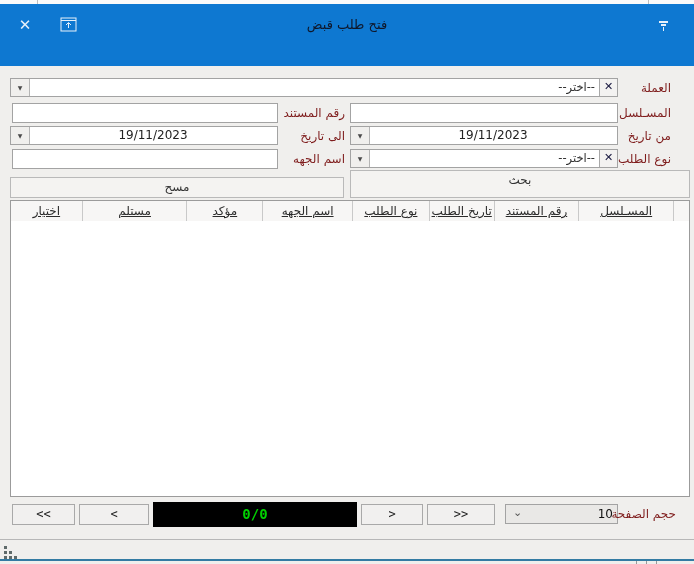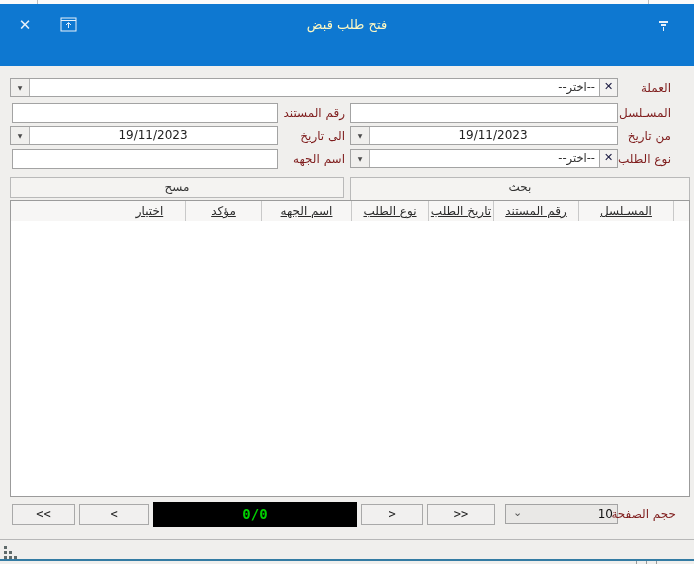--- a/index.html
+++ b/index.html
@@ -5,21 +5,21 @@
   html,body{margin:0;padding:0;}
   body{font-family:"DejaVu Sans","Liberation Sans",sans-serif;}
   .window{position:relative;width:694px;height:564px;background:#f0efed;overflow:hidden;}
 
   
   .top-strip{position:absolute;left:0;top:0;width:694px;height:4px;background:#fafafa;border-bottom:1px solid #dcdcdc;}
   .top-tick{position:absolute;top:0;width:1px;height:4px;background:#bdbdbd;}
 
   
   .titlebar{position:absolute;left:0;top:4px;width:694px;height:62px;background:#0e78d1;}
-  .title-text{position:absolute;left:0;right:0;top:13px;text-align:center;color:#fef9c3;font-size:13px;}
+  .title-text{position:absolute;left:0;right:0;top:13px;text-align:center;color:#0f172a;font-size:13px;}
   .close-btn{position:absolute;left:16px;top:12px;width:18px;height:18px;color:#e8f1fa;font-size:15px;line-height:18px;text-align:center;cursor:default;}
   .dock-btn{position:absolute;left:60px;top:13px;width:18px;height:16px;}
   .pin-btn{position:absolute;right:24px;top:16px;width:12px;height:12px;}
   .pin-btn .b1{position:absolute;left:1px;top:1px;width:9px;height:2px;background:#e8f1fa;}
   .pin-btn .b2{position:absolute;left:3px;top:4px;width:5px;height:2px;background:#e8f1fa;}
   .pin-btn .b3{position:absolute;left:5px;top:7px;width:1px;height:4px;background:#e8f1fa;}
 
   
   .lbl{position:absolute;color:#7f1d1d;font-size:12px;white-space:nowrap;direction:rtl;}
   .lbl-r{right:23px;}
@@ -113,32 +113,33 @@
 
   <div class="lbl lbl-r" style="top:152px">نوع الطلب</div>
   <div class="field combo" style="left:350px;top:149px;width:268px;height:19px">
     <span class="drop-arrow">▼</span>
     <span class="clear-x">✕</span>
     <span class="val">--اختر--</span>
   </div>
   <div class="lbl lbl-m" style="top:152px">اسم الجهه</div>
   <input class="txt" style="left: 12px; top: 149px; width: 266px; height: 20px;" value="">
 
-  <div class="btn" style="left:350px;top:177px;width:340px;height:28px">بحث</div>
+  <div class="btn" style="left:350px;top:170px;width:340px;height:28px">بحث</div>
   <div class="btn" style="left:10px;top:177px;width:334px;height:21px">مسح</div>
 
   <div class="grid">
     <div class="ghead">
       <div class="hcell c0"></div>
       <div class="hcell c1">المسـلسل</div>
       <div class="hcell c2">رقم المستند</div>
       <div class="hcell c3">تاريخ الطلب</div>
       <div class="hcell c4">نوع الطلب</div>
       <div class="hcell c5">اسم الجهه</div>
       <div class="hcell c6">مؤكد</div>
+      <div class="hcell c7">مستلم</div>
       <div class="hcell c8">اختيار</div>
     </div>
     <div class="gbody"></div>
   </div>
 
   <div class="pbtn" style="left:12px;width:63px">&lt;&lt;</div>
   <div class="pbtn" style="left:79px;width:70px">&lt;</div>
   <div class="pcounter">0/0</div>
   <div class="pbtn" style="left:361px;width:62px">&gt;</div>
   <div class="pbtn" style="left:427px;width:68px">&gt;&gt;</div>

